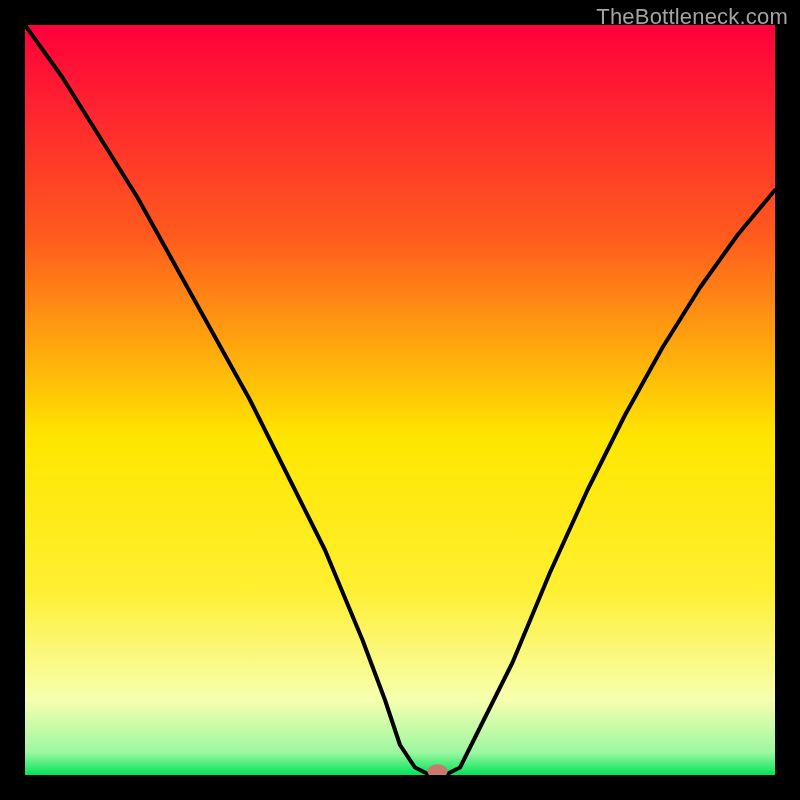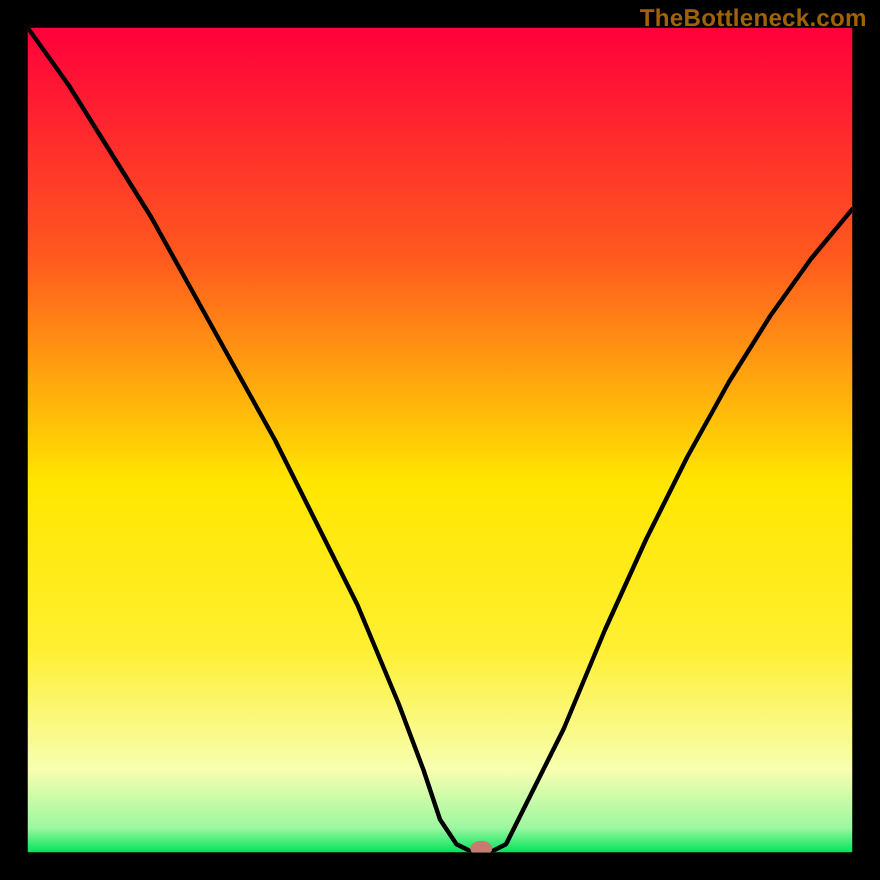--- a/index.html
+++ b/index.html
@@ -14,23 +14,23 @@
   .outer {
     position: relative;
     width: 800px;
     height: 800px;
     background: #000;
   }
   .watermark {
     position: absolute;
     top: 4px;
     right: 12px;
-    color: #a16207;
+    color: #a3a3a3;
     font-size: 22px;
-    font-weight: 700;
+    font-weight: 400;
     letter-spacing: 0.2px;
     z-index: 10;
   }
   .plot-wrap {
     position: absolute;
     left: 25px;
     top: 25px;
     width: 750px;
     height: 750px;
   }

